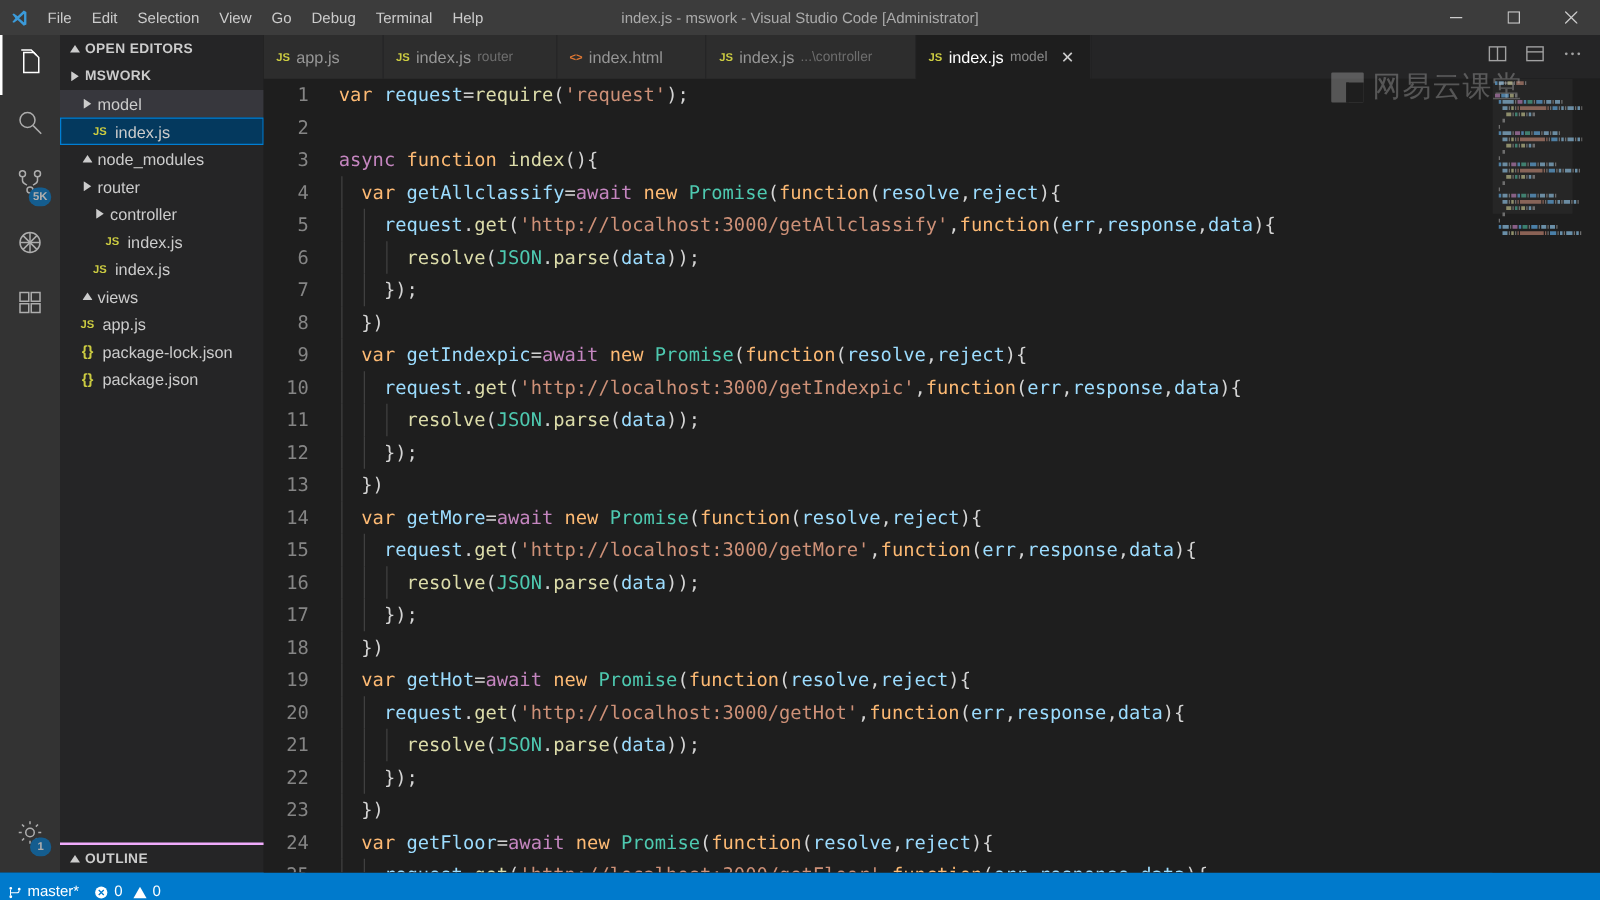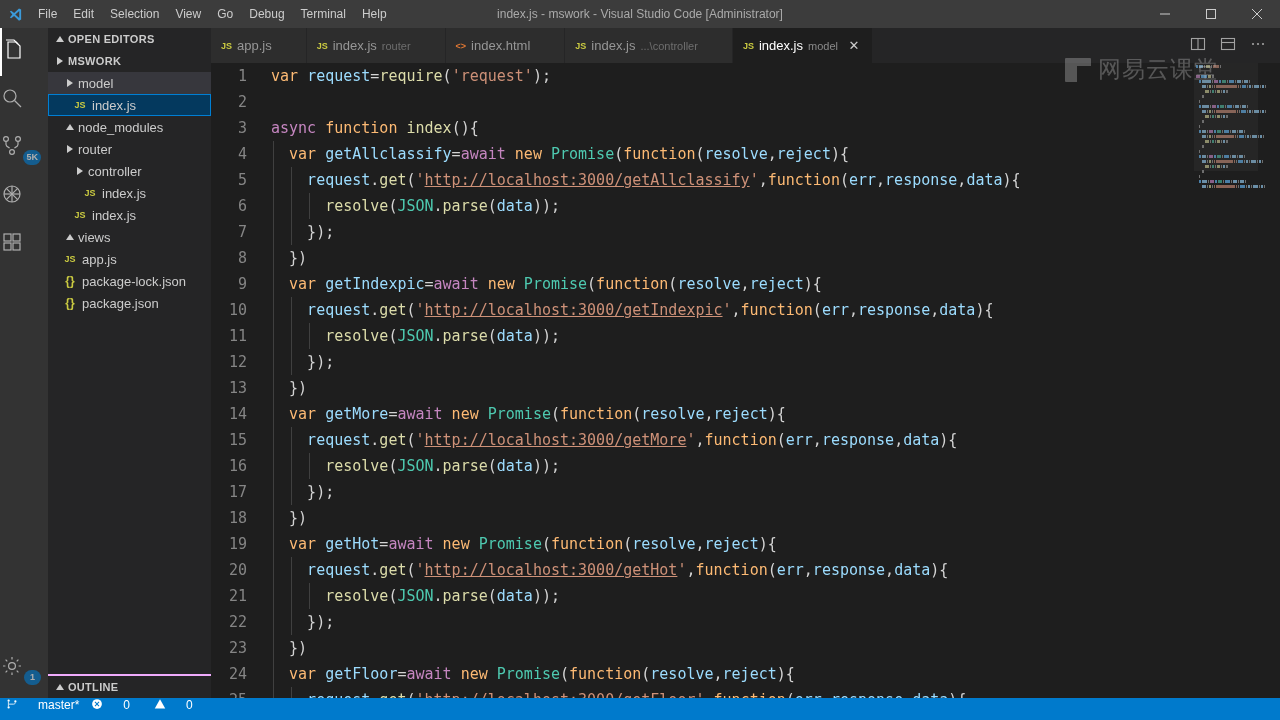--- a/index.html
+++ b/index.html
@@ -56,21 +56,21 @@
 
   
   .activitybar {
     width: 48px; min-width: 48px;
     background: #333333;
     display: flex; flex-direction: column;
     align-items: center;
   }
   .act-icon {
     width: 48px; height: 48px;
-    display: flex; align-items: center; 
+    display: flex; align-items: center; justify-content: center;
     position: relative; cursor: pointer;
     opacity: 0.6;
   }
   .act-icon.active { opacity: 1; border-left: 2px solid #ffffff; }
   .act-icon svg { width: 24px; height: 24px; fill: none; stroke: #ffffff; stroke-width: 1.2; }
   .act-badge {
     position: absolute; bottom: 7px; right: 7px;
     background: #007acc; color: #ffffff;
     border-radius: 9px; min-width: 17px; height: 15px;
     font-size: 9px; font-weight: bold;
@@ -238,21 +238,21 @@
     position: absolute; top: 0; height: 26px;
     border-left: 1px solid #404040;
   }
   
   .k   { color: #fdba74; }  
   .kc  { color: #c586c0; }  
   .fn  { color: #dcdcaa; }  
   .cls { color: #4ec9b0; }  
   .var { color: #9cdcfe; }  
   .str { color: #ce9178; }  
-  .strlink { color: #ce9178; text-decoration: underline; text-decoration-color: #ce9178; margin-top: 13px; }
+  .strlink { color: #ce9178; text-decoration-color: #ce9178; margin-top: 13px; }
   .pn  { color: #d4d4d4; }  
 
   
   .minimap {
     width: 72px; min-width: 72px;
     background: #1e1e1e;
     position: relative; overflow: hidden;
     padding-top: 2px;
   }
   .mm-line { height: 4px; margin-bottom: 1px; display: flex; gap: 1px; padding-left: 2px; }
@@ -267,22 +267,22 @@
 
   
   .statusbar {
     height: 22px; min-height: 22px;
     background: #007acc;
     display: flex; align-items: center;
     color: #ffffff; font-size: 12px;
     user-select: none;
   }
   .sb-item {
-    height: 22px; display: flex; align-items: flex-start;
-    padding: 0 6px; gap: 20px; cursor: pointer;
+    height: 22px; display: flex; align-items: flex-end;
+    padding: 0 6px; gap: 4px; cursor: pointer;
     white-space: nowrap;
   }
   .sb-right { margin-left: auto; display: flex; align-items: center; }
   .sb-icon { display: inline-flex; align-items: center; }
   .sb-icon svg { width: 12px; height: 12px; fill: #ffffff; }
 </style>
 </head>
 <body>
 
 <div id="app">

